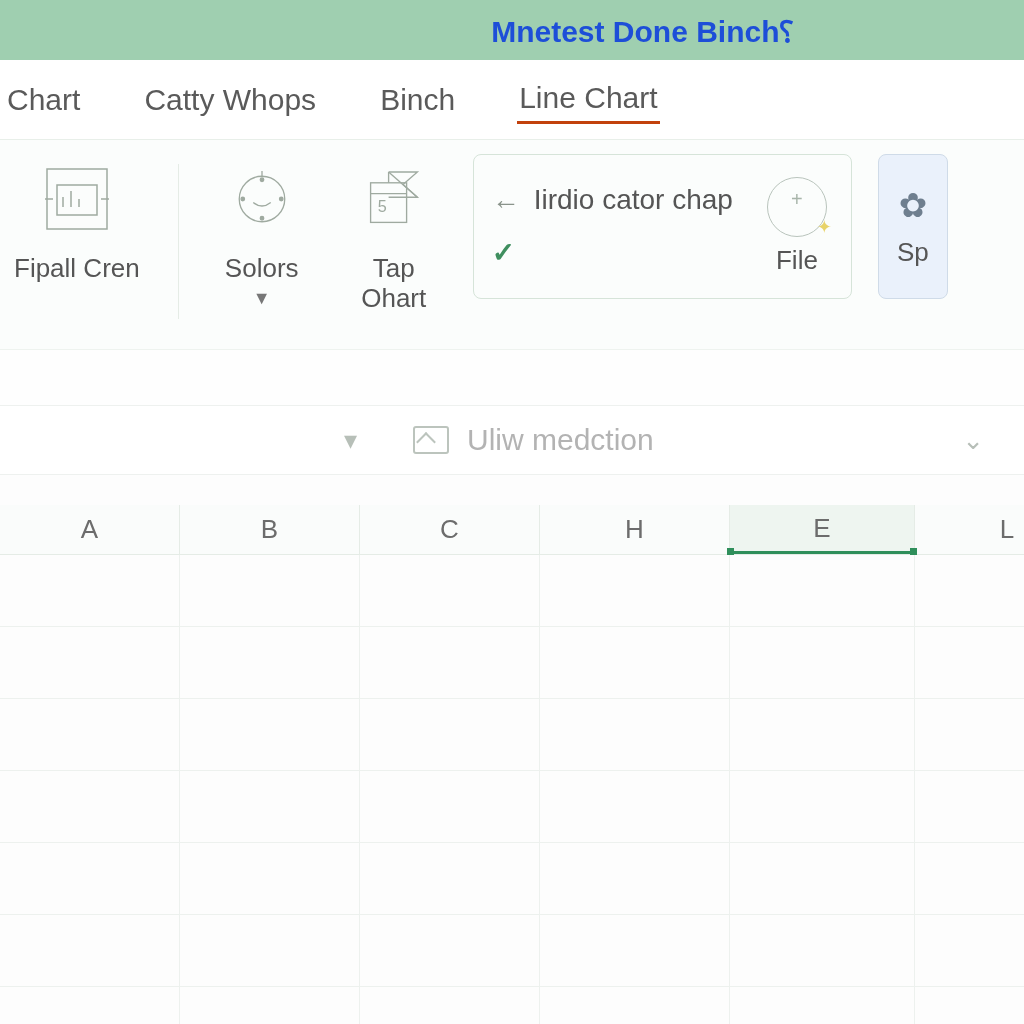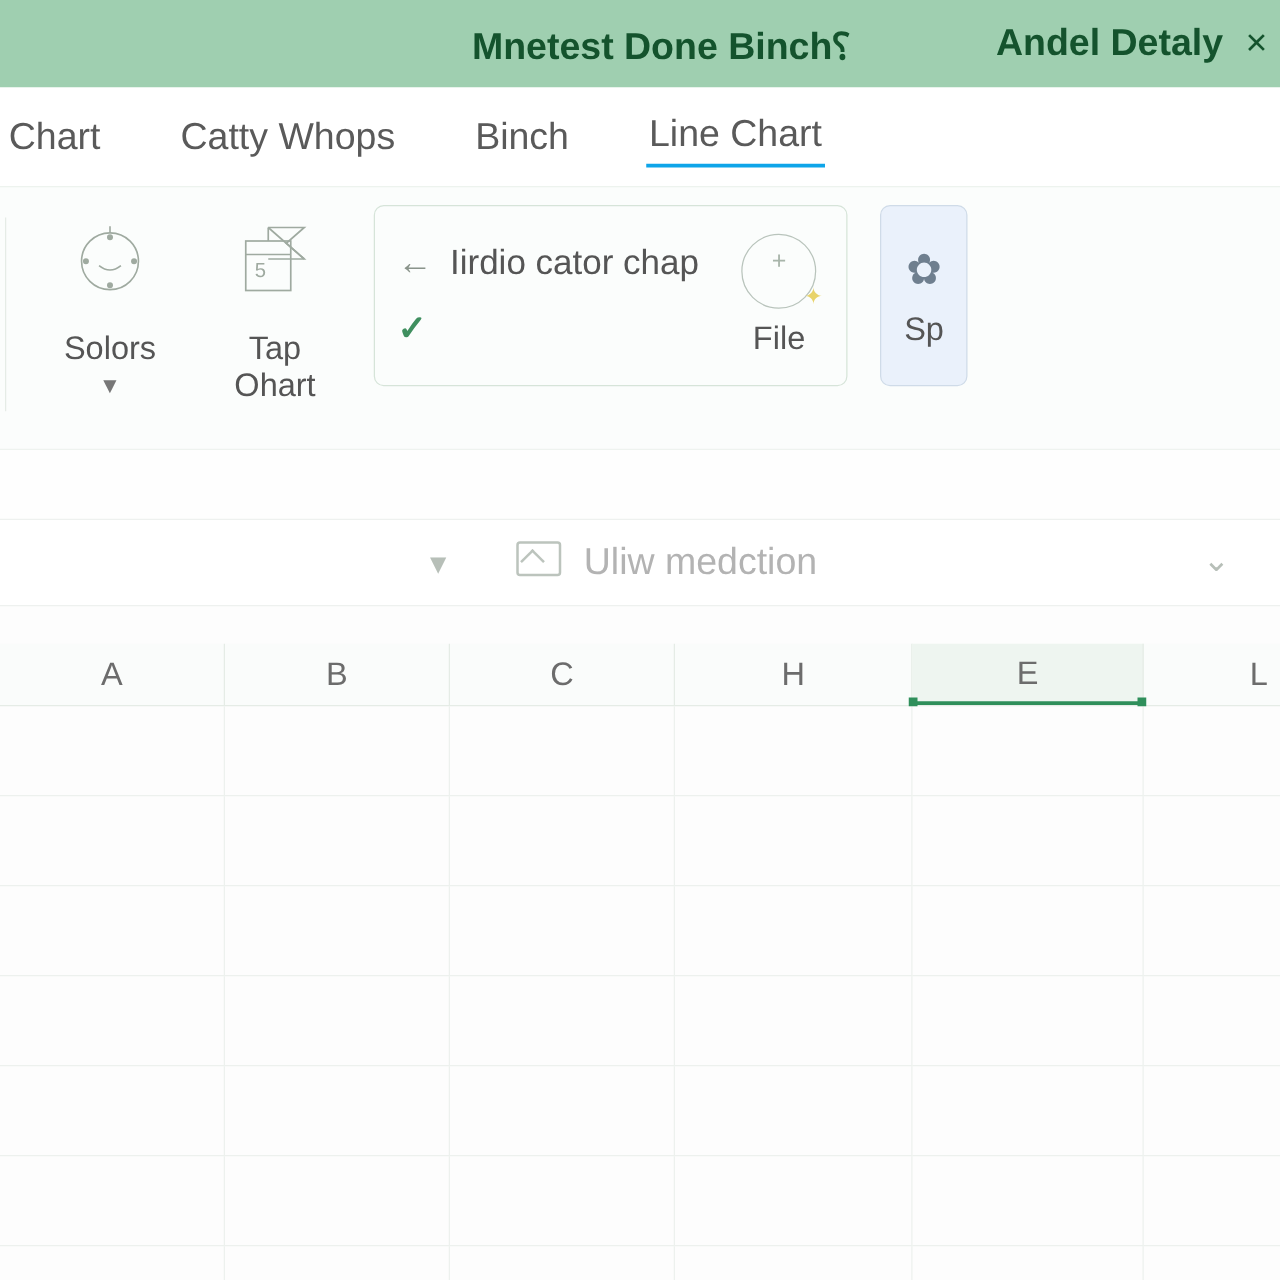--- a/index.html
+++ b/index.html
@@ -1,24 +1,24 @@
 <!DOCTYPE html>
 <html><head>
 <meta charset="utf-8">
 <style>
   * { box-sizing: border-box; margin: 0; padding: 0; }
   html, body { width: 1024px; height: 1024px; overflow: hidden; font-family: "Segoe UI", Arial, sans-serif; background: #fdfdfd; color: #444; }
 
   
   .titlebar {
-    height: 70px;
+    height: 60px;
     background: #9fcfb0;
     display: flex;
     align-items: center;
-    color: #14532d;
+    color: #1d4ed8;
     font-size: 30px;
     font-weight: 600;
   }
   .titlebar .title-center { flex: 1; text-align: center; padding-left: 260px; }
   .titlebar .title-right { display: flex; align-items: center; gap: 18px; padding-right: 10px; }
   .titlebar .close-x { font-size: 30px; line-height: 1; font-weight: 400; }
 
   
   .tabs {
     height: 80px;
@@ -26,21 +26,21 @@
     align-items: center;
     gap: 60px;
     padding-left: 0;
     font-size: 30px;
     color: #5a5a5a;
     background: #fff;
     border-bottom: 1px solid #e8efe9;
   }
   .tabs .tab { padding: 6px 2px; cursor: pointer; white-space: nowrap; }
   .tabs .tab.first { margin-left: -20px; }
-  .tabs .tab.active { border-bottom: 3px solid #0ea5e9; }
+  .tabs .tab.active { border-bottom: 3px solid #c2410c; }
 
   
   .ribbon {
     height: 210px;
     display: flex;
     align-items: flex-start;
     padding-top: 14px;
     gap: 26px;
     background: #fbfdfc;
     border-bottom: 1px solid #eef3ef;
@@ -98,21 +98,21 @@
     display: flex;
     align-items: center;
     gap: 20px;
     padding: 0 0 0 0;
     border-top: 1px solid #eef1ef;
     border-bottom: 1px solid #eef1ef;
     background: #fff;
   }
   .namebox { width: 375px; height: 48px; display:flex; align-items:center; justify-content:flex-end; padding-right:18px; }
   .funnel { color:#b7bfb8; font-size:26px; }
-  .fx-area { flex:1; display:flex; gap:18px; font-size:30px; color:#b3b3b3; padding-left:18px; }
+  .fx-area { flex:1; display:flex; align-items:center; gap:18px; font-size:30px; color:#b3b3b3; padding-left:18px; }
   .fx-area .pic-icn { width:36px; height:28px; border:2px solid #bcc4bd; border-radius:3px; position:relative; }
   .fx-area .pic-icn::after { content:""; position:absolute; left:4px; bottom:3px; width:12px; height:12px; border:2px solid #bcc4bd; border-bottom:none; border-right:none; transform:rotate(45deg); }
   .fx-area .dd { margin-left:auto; margin-right:40px; color:#b7bfb8; font-size:26px; }
 
   
   .col-headers {
     display: grid;
     grid-template-columns: 180px 180px 180px 190px 185px 185px;
     height: 50px;
     background: #fafcfb;
@@ -148,35 +148,46 @@
     border-bottom: 1px solid #edf1ee;
   }
 
   svg { stroke:#9faaa0; stroke-width:1.5; fill:none; }
 </style>
 </head>
 <body>
 
 <div class="titlebar">
   <div class="title-center">Mnetest Done Binch⸮</div>
-  <div class="title-right">
-    <span>Andel Detaly</span>
-    <span class="close-x">×</span>
-  </div>
 </div>
 
 <div class="tabs">
   <div class="tab first">n Chart</div>
   <div class="tab">Catty Whops</div>
   <div class="tab">Binch</div>
   <div class="tab active">Line Chart</div>
 </div>
 
 <div class="ribbon">
 
+  <div class="ribbon-group" style="margin-left:6px">
+    <div class="glyph">
+      <svg viewBox="0 0 80 80" width="80" height="80">
+        <rect x="10" y="10" width="60" height="60"></rect>
+        <rect x="20" y="26" width="40" height="30"></rect>
+        <line x1="26" y1="48" x2="26" y2="38"></line>
+        <line x1="34" y1="48" x2="34" y2="32"></line>
+        <line x1="42" y1="48" x2="42" y2="40"></line>
+        <line x1="14" y1="20" x2="14" y2="20"></line>
+        <line x1="8" y1="40" x2="16" y2="40"></line>
+        <line x1="64" y1="40" x2="72" y2="40"></line>
+      </svg>
+    </div>
+    <div class="caption">Fipall Cren</div>
+  </div>
 
   <div class="divider"></div>
 
   <div class="ribbon-group">
     <div class="glyph">
       <svg viewBox="0 0 80 80" width="70" height="70">
         <circle cx="40" cy="40" r="26"></circle>
         <circle cx="40" cy="18" r="2" fill="#9faaa0"></circle>
         <circle cx="62" cy="40" r="2" fill="#9faaa0"></circle>
         <circle cx="40" cy="62" r="2" fill="#9faaa0"></circle>

